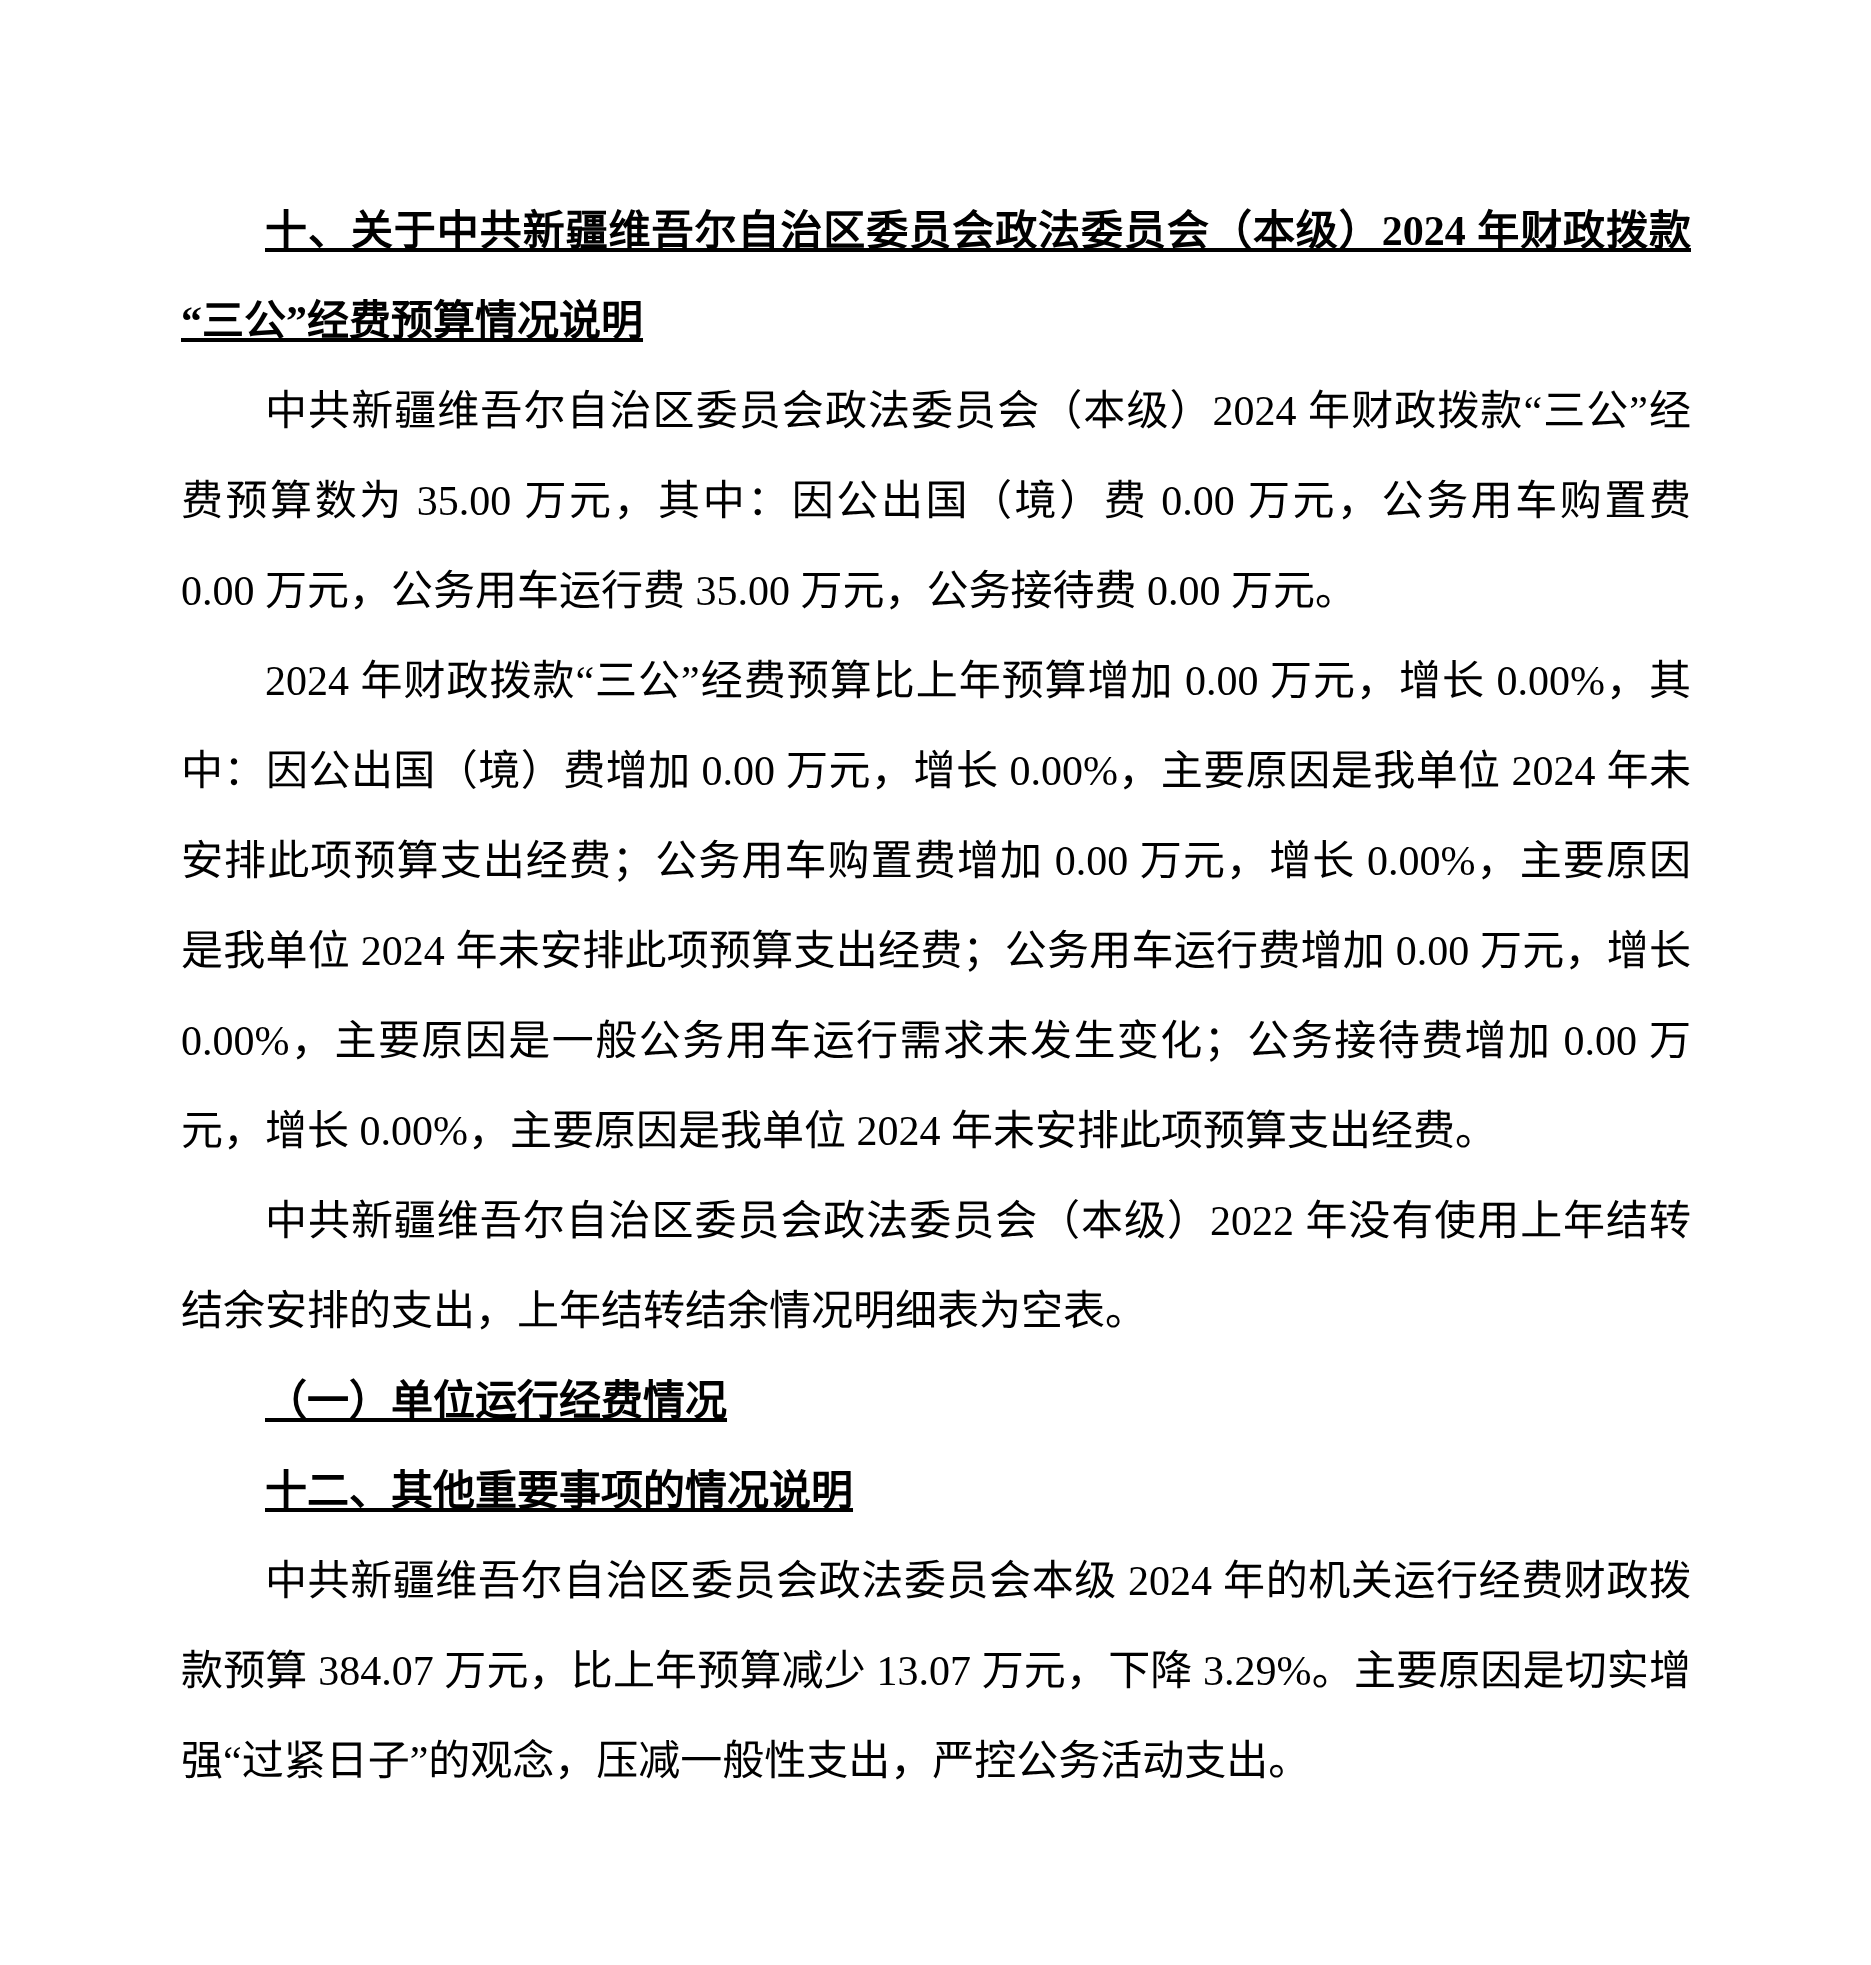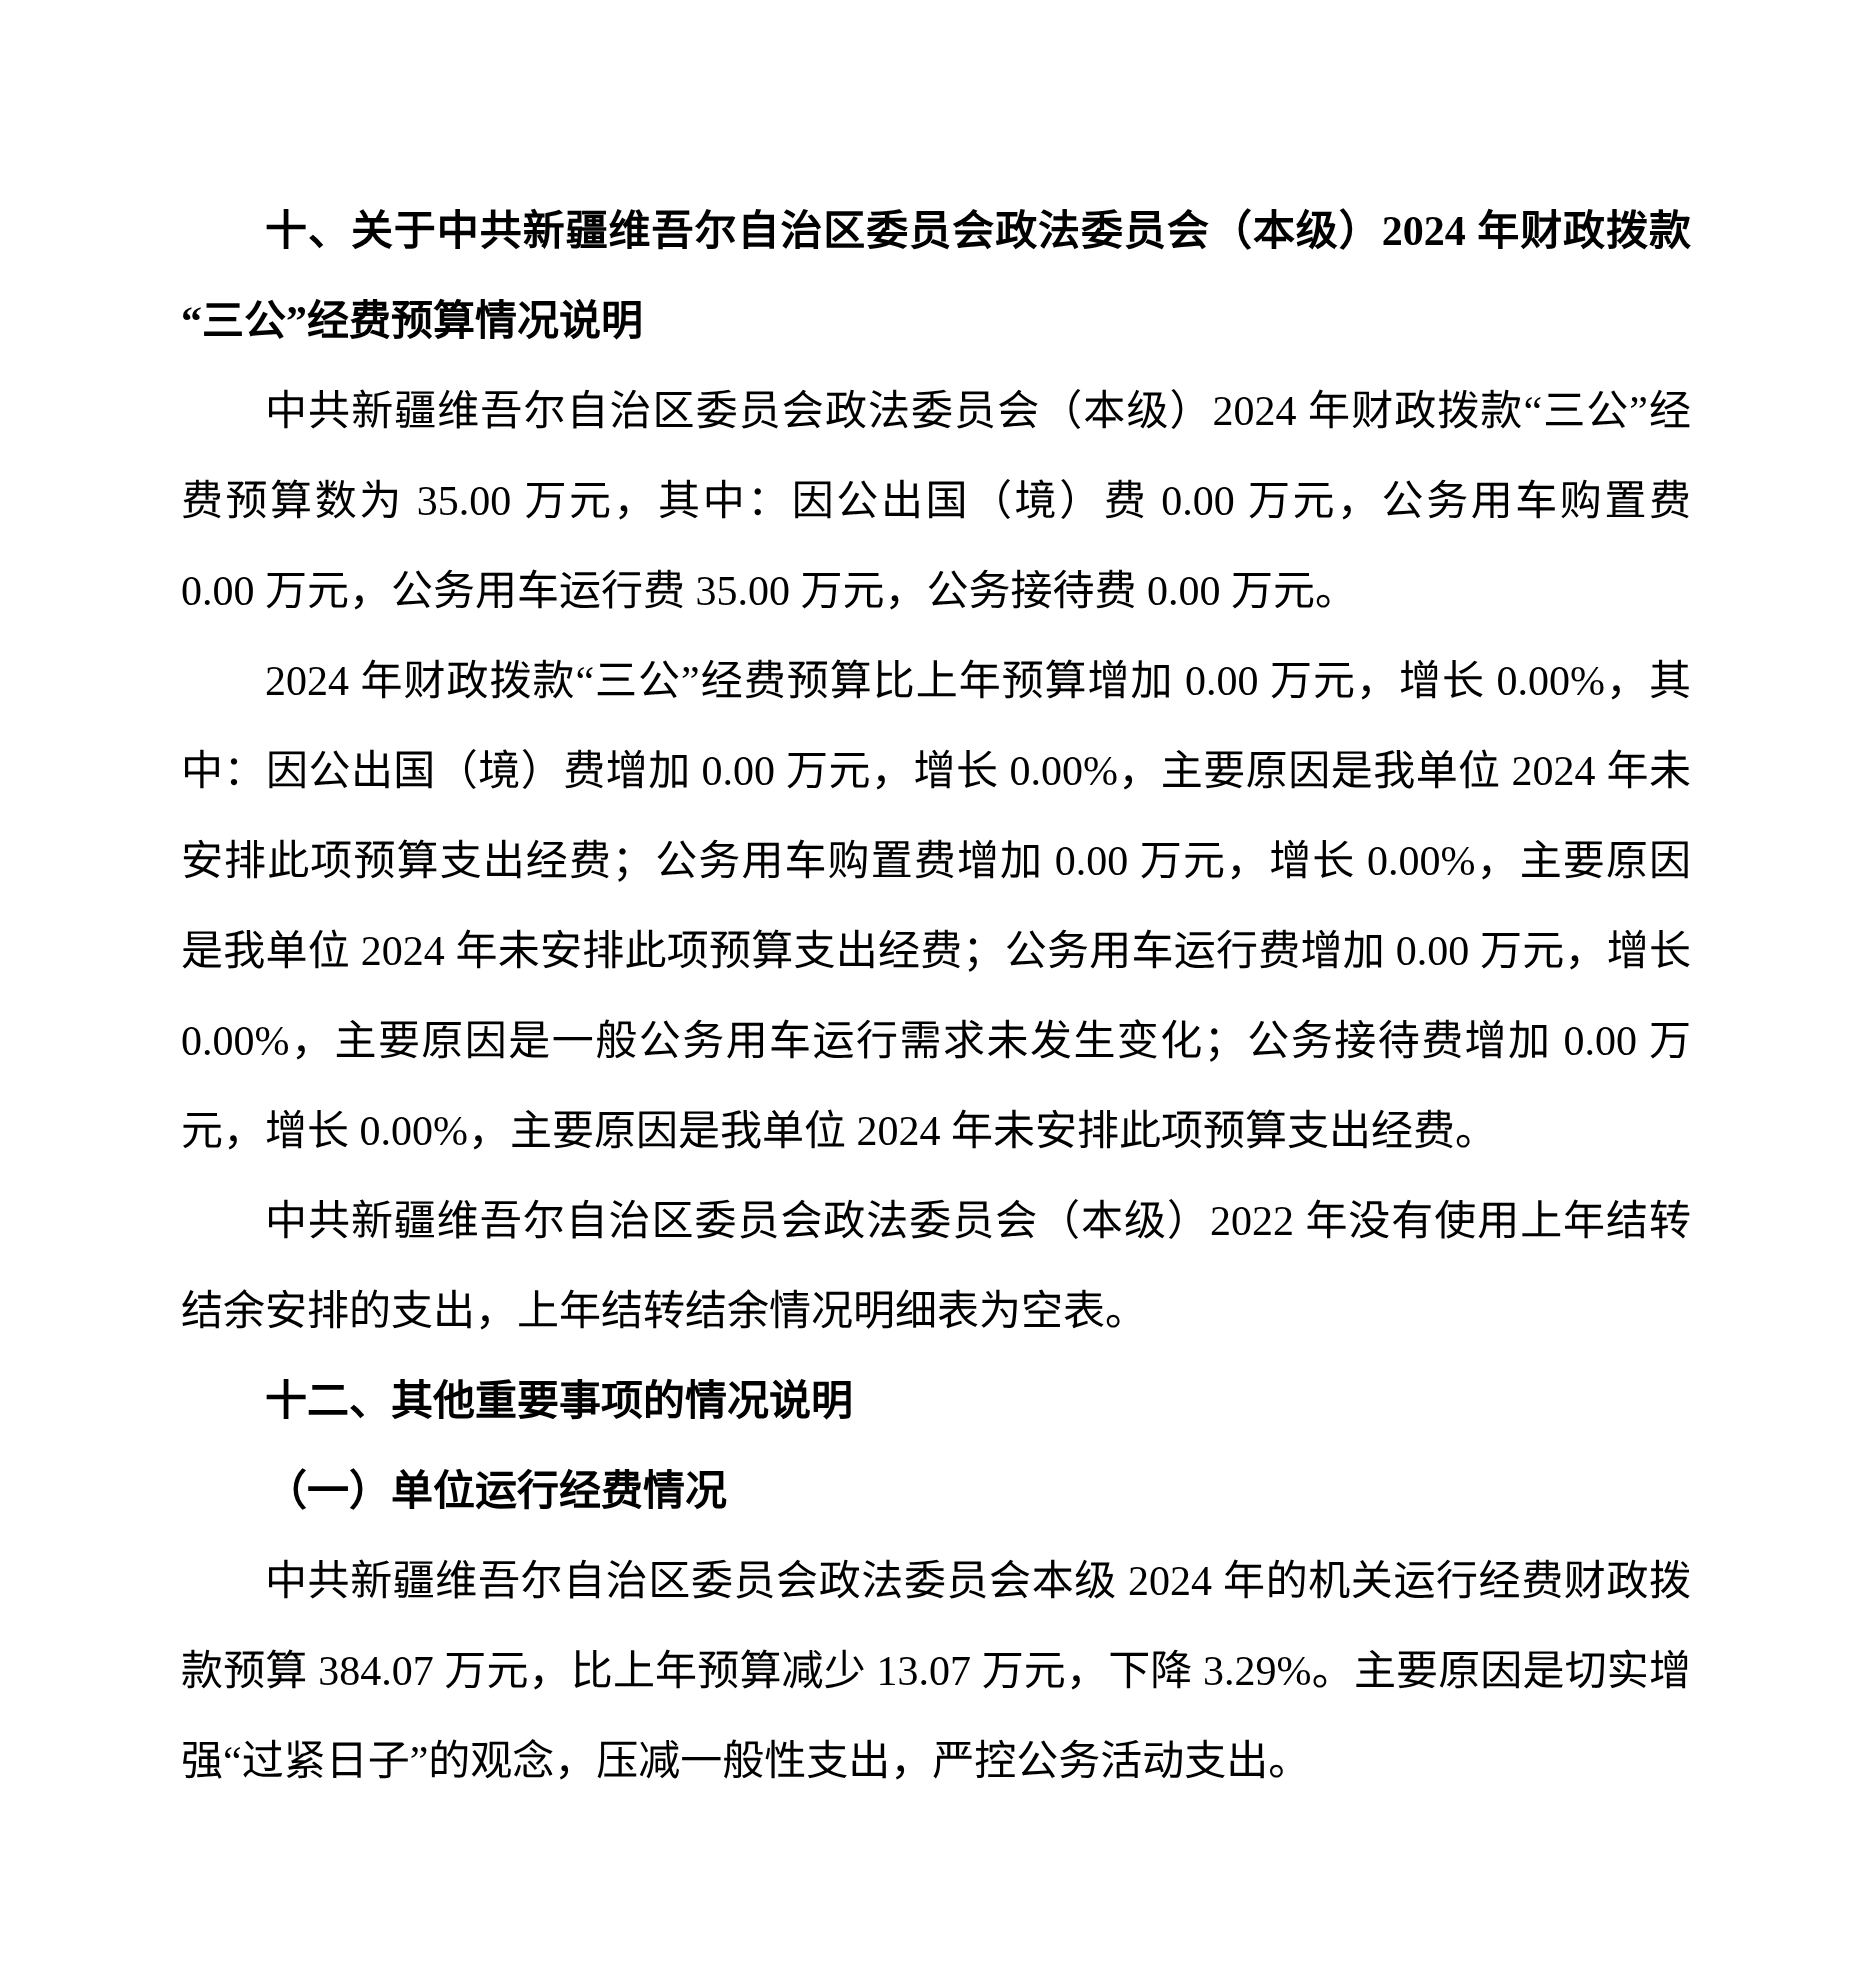--- a/index.html
+++ b/index.html
@@ -26,31 +26,32 @@
     text-align: justify;
     letter-spacing: 0;
   }
   .content p {
     margin: 0;
     padding: 0;
     text-indent: 2em;
   }
   .content p.heading {
     font-weight: bold;
+    text-decoration: underline;
   }
 </style>
 </head>
 <body>
 
 <div class="page">
   <div class="content">
     <p class="heading">十、关于中共新疆维吾尔自治区委员会政法委员会（本级）2024 年财政拨款“三公”经费预算情况说明</p>
     <p class="body">中共新疆维吾尔自治区委员会政法委员会（本级）2024 年财政拨款“三公”经费预算数为 35.00 万元，其中：因公出国（境）费 0.00 万元，公务用车购置费 0.00 万元，公务用车运行费 35.00 万元，公务接待费 0.00 万元。</p>
     <p class="body">2024 年财政拨款“三公”经费预算比上年预算增加 0.00 万元，增长 0.00%，其中：因公出国（境）费增加 0.00 万元，增长 0.00%，主要原因是我单位 2024 年未安排此项预算支出经费；公务用车购置费增加 0.00 万元，增长 0.00%，主要原因是我单位 2024 年未安排此项预算支出经费；公务用车运行费增加 0.00 万元，增长 0.00%，主要原因是一般公务用车运行需求未发生变化；公务接待费增加 0.00 万元，增长 0.00%，主要原因是我单位 2024 年未安排此项预算支出经费。</p>
     <p class="body">中共新疆维吾尔自治区委员会政法委员会（本级）2022 年没有使用上年结转结余安排的支出，上年结转结余情况明细表为空表。</p>
+    <p class="heading">（一）单位运行经费情况</p>
     <p class="heading">十二、其他重要事项的情况说明</p>
-    <p class="heading">（一）单位运行经费情况</p>
     <p class="body">中共新疆维吾尔自治区委员会政法委员会本级 2024 年的机关运行经费财政拨款预算 384.07 万元，比上年预算减少 13.07 万元，下降 3.29%。主要原因是切实增强“过紧日子”的观念，压减一般性支出，严控公务活动支出。</p>
 
   </div>
 
 </div>
 
 
 </body></html>

